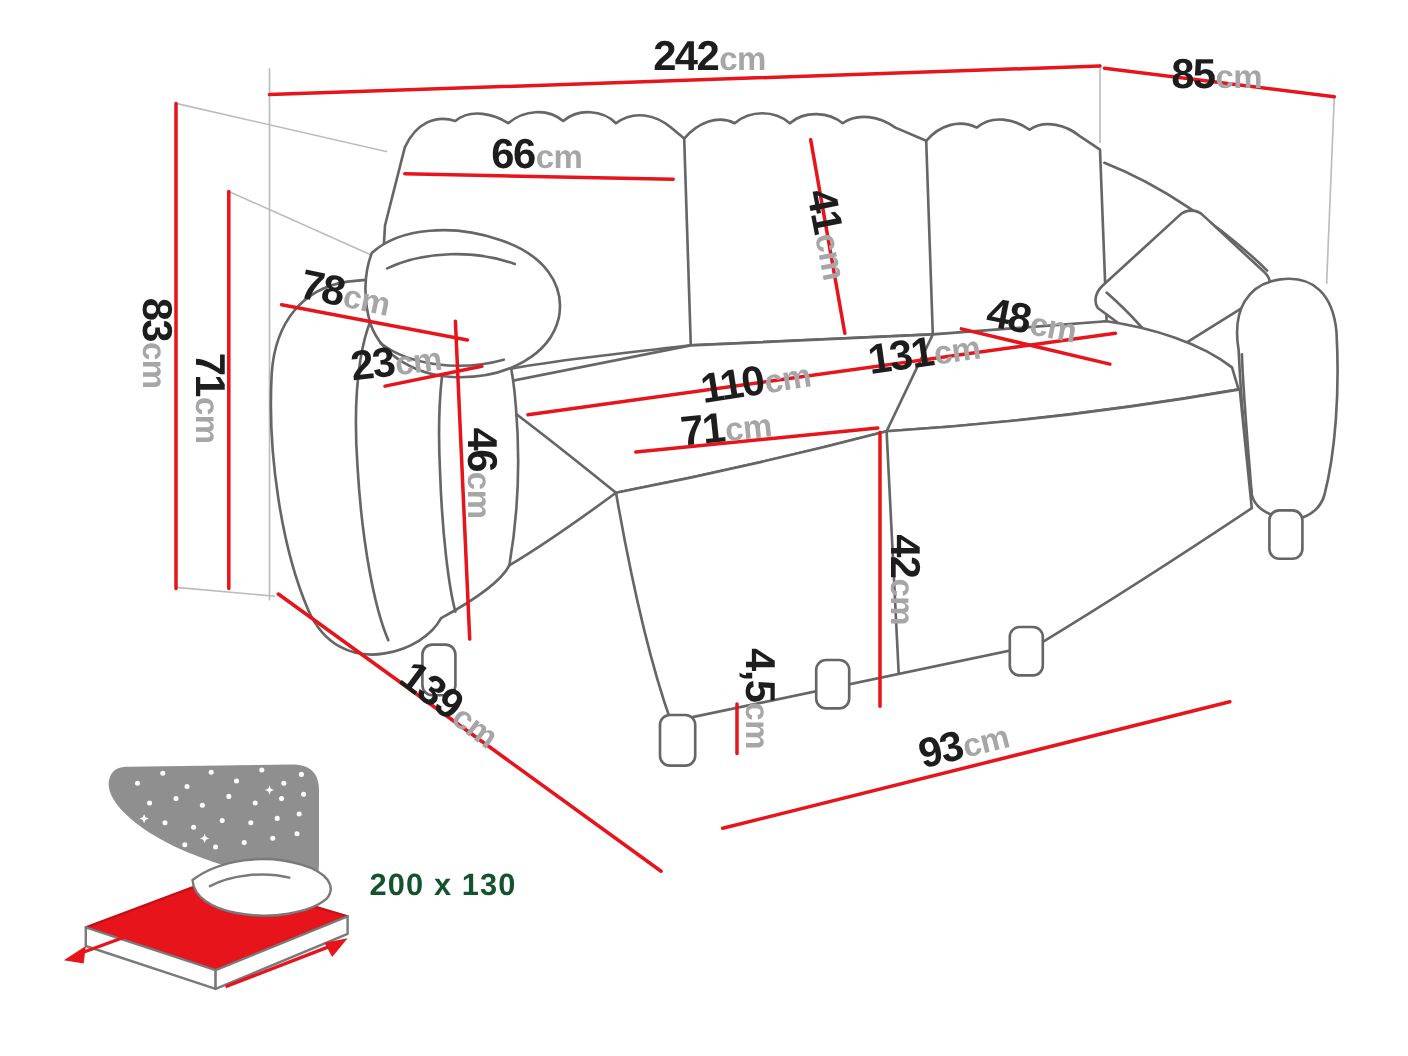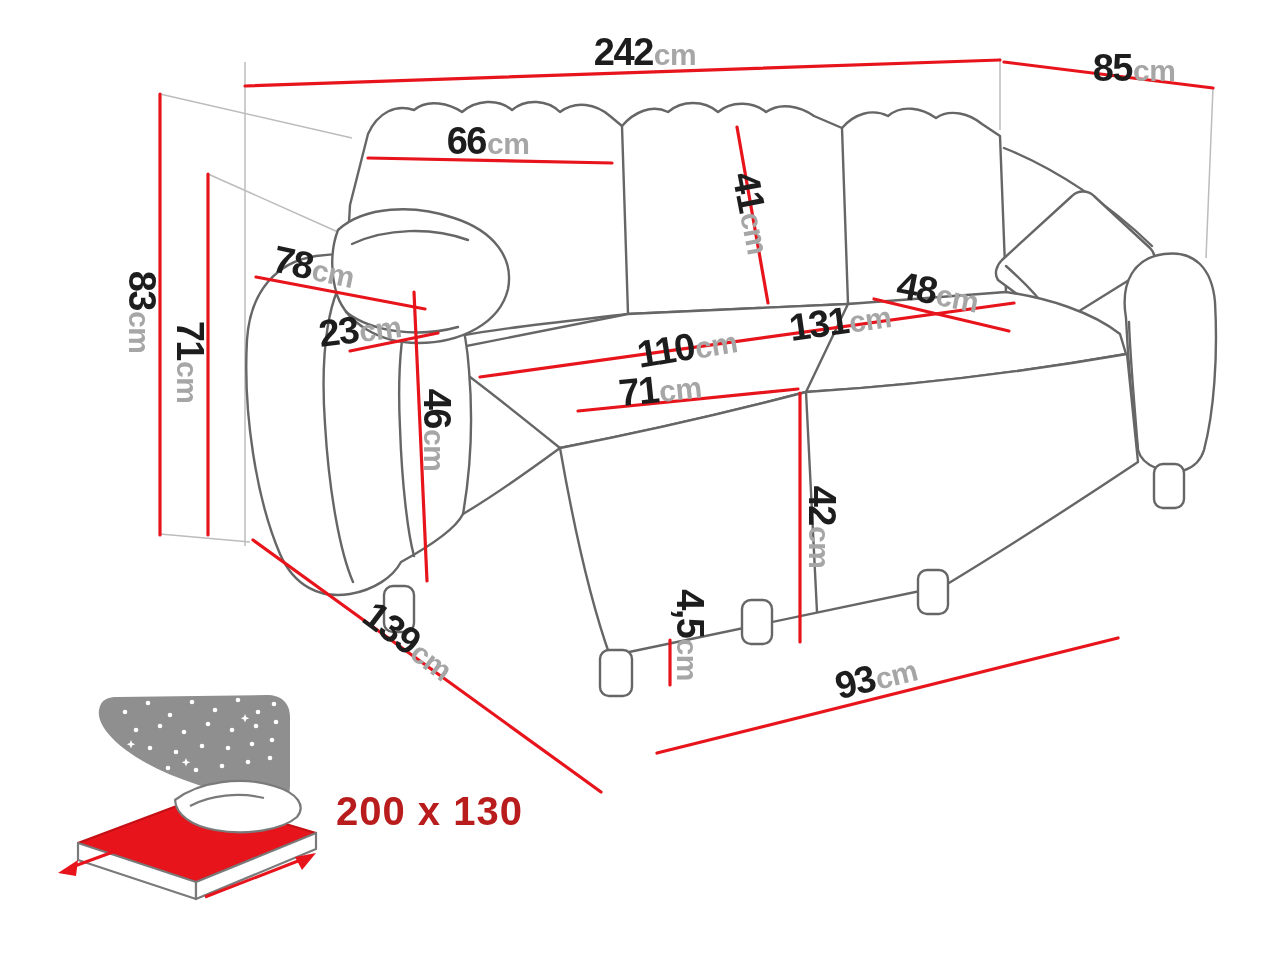--- a/index.html
+++ b/index.html
@@ -2,21 +2,21 @@
 <html><head>
 <meta charset="utf-8">
 <style>
   html,body{margin:0;padding:0;background:#ffffff;}
   body{width:1280px;height:960px;overflow:hidden;}
   .stage{position:relative;width:1048px;height:960px;font-family:"Liberation Sans",sans-serif;background:#fff;}
   svg.draw{position:absolute;left:0;top:0;width:1280px;height:960px;}
   .dim-label{position:absolute;white-space:nowrap;font-weight:bold;color:#1d1d1d;line-height:1;}
   .dim-label .val{font-size:38px;letter-spacing:-1.5px;}
   .dim-label .unit{font-size:30px;color:#a6a6a6;letter-spacing:-0.5px;margin-left:1px;}
-  .sleep-label{position:absolute;font-weight:bold;font-size:40px;color:#b91c1c;letter-spacing:1px;text-align:center;}
+  .sleep-label{position:absolute;font-weight:bold;font-size:28px;color:#14532d;letter-spacing:1px;text-align:center;}
 </style>
 </head>
 <body>
 
 <div class="stage">
 
   <svg class="draw" viewBox="0 0 1280 960">
 
     <g stroke="#bcbcbc" stroke-width="1.5" fill="none">
       <path d="M245,62 L245,546"></path>
@@ -148,21 +148,21 @@
         <polygon points="58,873 78,860 76,876" stroke="none"></polygon>
         <path d="M205,897 L298,861" fill="none"></path>
         <polygon points="316,853 295,857 302,870" stroke="none"></polygon>
       </g>
     </g>
   </svg>
 
   <div class="dim-label" style="left:645px;top:52px;transform:translate(-50%,-50%);">
     <span class="val">242</span><span class="unit">cm</span>
   </div>
-  <div class="dim-label" style="left:1106px;top:68px;transform:translate(-50%,-50%);margin-left:28px;">
+  <div class="dim-label" style="left:1106px;top:68px;transform:translate(-50%,-50%);">
     <span class="val">85</span><span class="unit">cm</span>
   </div>
   <div class="dim-label" style="left:488px;top:141px;transform:translate(-50%,-50%);">
     <span class="val">66</span><span class="unit">cm</span>
   </div>
   <div class="dim-label" style="left:753px;top:213px;transform:translate(-50%,-50%) rotate(79deg);">
     <span class="val">41</span><span class="unit">cm</span>
   </div>
   <div class="dim-label" style="left:314px;top:267px;transform:translate(-50%,-50%) rotate(12deg);">
     <span class="val">78</span><span class="unit">cm</span>

